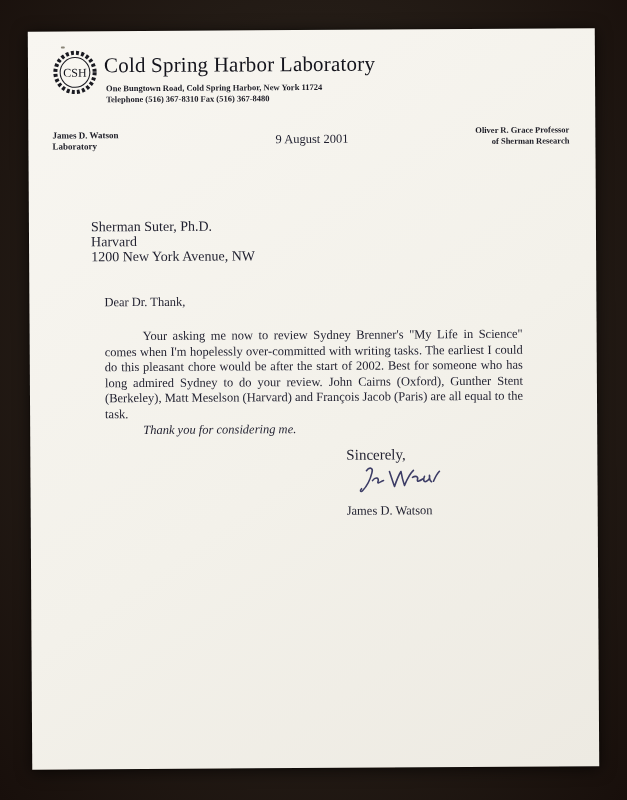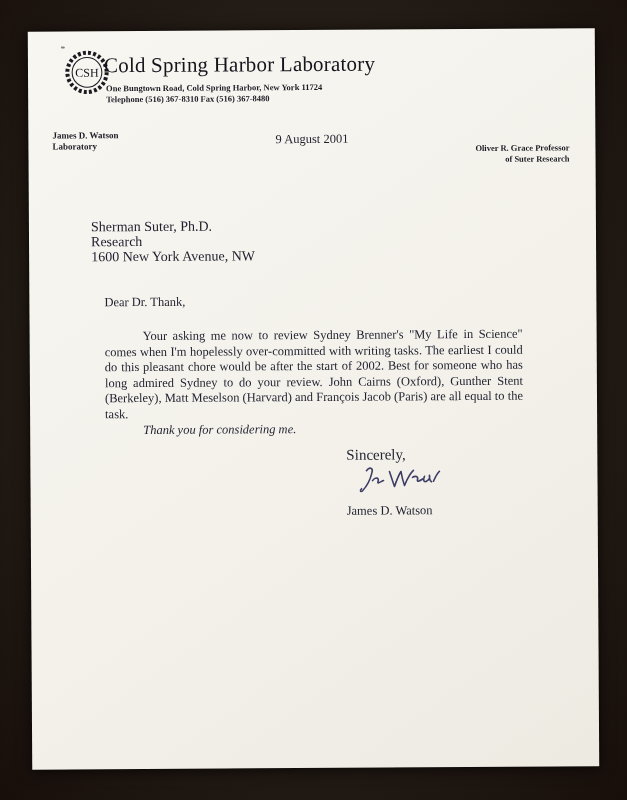--- a/index.html
+++ b/index.html
@@ -29,21 +29,21 @@
     left: 33px;
     top: 15px;
     width: 4px;
     height: 2px;
     background: #8a8578;
     border-radius: 2px;
   }
   
   .logo {
     position: absolute;
-    left: 36px;
+    left: 24px;
     top: 18px;
     width: 46px;
     height: 46px;
   }
   .org-name {
     position: absolute;
     left: 76px;
     top: 22px;
     font-size: 21px;
     letter-spacing: 0.2px;
@@ -79,21 +79,20 @@
   }
   .hdr-right {
     position: absolute;
     right: 26px;
     top: 96px;
     font-size: 8.5px;
     font-weight: bold;
     color: #1b1b24;
     line-height: 11px;
     text-align: right;
-    margin-top: 18px;
   }
   
   .recipient {
     position: absolute;
     left: 62px;
     top: 188px;
     font-size: 14px;
     color: #1f1f2e;
     line-height: 15px;
   }
@@ -167,27 +166,27 @@
 
   <div class="hdr-left">
     <div>James D. Watson</div>
     <div>Laboratory</div>
   </div>
 
   <div class="hdr-date">9 August 2001</div>
 
   <div class="hdr-right">
     <div>Oliver R. Grace Professor</div>
-    <div>of Suter Research</div>
+    <div>of Sherman Research</div>
   </div>
 
   <div class="recipient">
     <div>Sherman Suter, Ph.D.</div>
-    <div>Research</div>
-    <div>1600 New York Avenue, NW</div>
+    <div>Harvard</div>
+    <div>1200 New York Avenue, NW</div>
   </div>
 
   <div class="salutation">Dear Dr. Thank,</div>
 
   <div class="body-par1">Your asking me now to review Sydney Brenner's "My Life in Science" comes when I'm hopelessly over-committed with writing tasks.  The earliest I could do this pleasant chore would be after the start of 2002.  Best for someone who has long admired Sydney to do your review.  John Cairns (Oxford), Gunther Stent (Berkeley), Matt Meselson (Harvard) and François Jacob (Paris) are all equal to the task.</div>
   <div class="body-par2">Thank you for considering me.</div>
 
   <div class="valediction">Sincerely,</div>
 
   <div class="signature">

